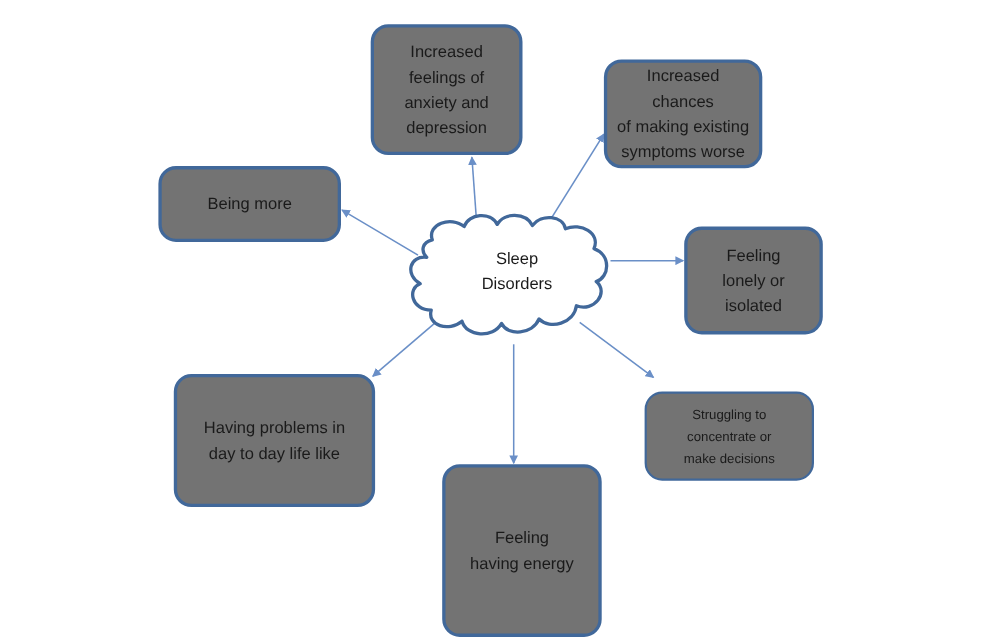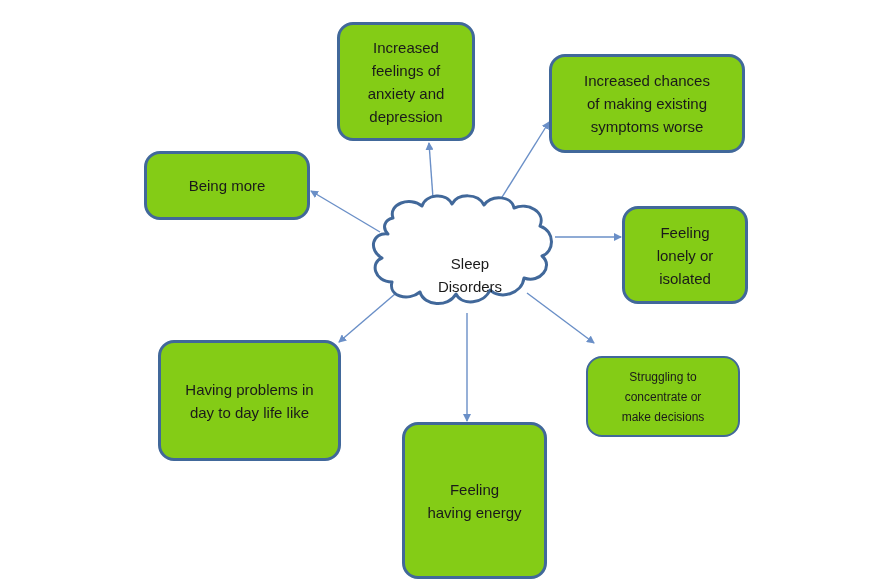--- a/index.html
+++ b/index.html
@@ -1,24 +1,24 @@
 <!DOCTYPE html>
 <html><head>
 <meta charset="utf-8">
 <style>
   html, body { margin: 0; padding: 0; background: #ffffff; }
   body { width: 895px; height: 584px; position: relative; overflow: hidden;
          font-family: "Liberation Sans", sans-serif; color: #1a1a1a; }
   #diagram { position: absolute; left: 0; top: 0; }
   .box { position: absolute; box-sizing: border-box; border: 3px solid #41689a;
-         border-radius: 16px; background: #84cc16; display: flex; align-items: center;
+         border-radius: 16px; background: #737373; display: flex; align-items: center;
          justify-content: center; text-align: center; font-size: 15px; line-height: 23px;
          padding: 4px 8px; }
   .box span { display: block; }
-  .cloud-label { position: absolute; text-align: center; font-size: 15px; line-height: 23px; margin-top: 28px; }
+  .cloud-label { position: absolute; text-align: center; font-size: 15px; line-height: 23px; }
 </style>
 </head>
 <body>
 
 <svg id="diagram" width="895" height="584" viewBox="0 0 895 584">
   <defs>
     <marker id="arrowhead" markerWidth="8" markerHeight="8" refX="7" refY="4" orient="auto" markerUnits="userSpaceOnUse">
       <path d="M0,0 L8,4 L0,8 Z" fill="#6a8fc7"></path>
     </marker>
   </defs>
@@ -41,21 +41,21 @@
 
 <div class="box" style="left:337px; top:22px; width:138px; height:119px;">
   <div>
     <span>Increased</span>
     <span>feelings of</span>
     <span>anxiety and</span>
     <span>depression</span>
   </div>
 </div>
 
-<div class="box" style="left:549px; top:54px; width:196px; height:99px;">
+<div class="box" style="left:549px; top:54px; width:144px; height:99px;">
   <div>
     <span>Increased chances</span>
     <span>of making existing</span>
     <span>symptoms worse</span>
   </div>
 </div>
 
 <div class="box" style="left:144px; top:151px; width:166px; height:69px;">
   <div>
     <span>Being more</span>

